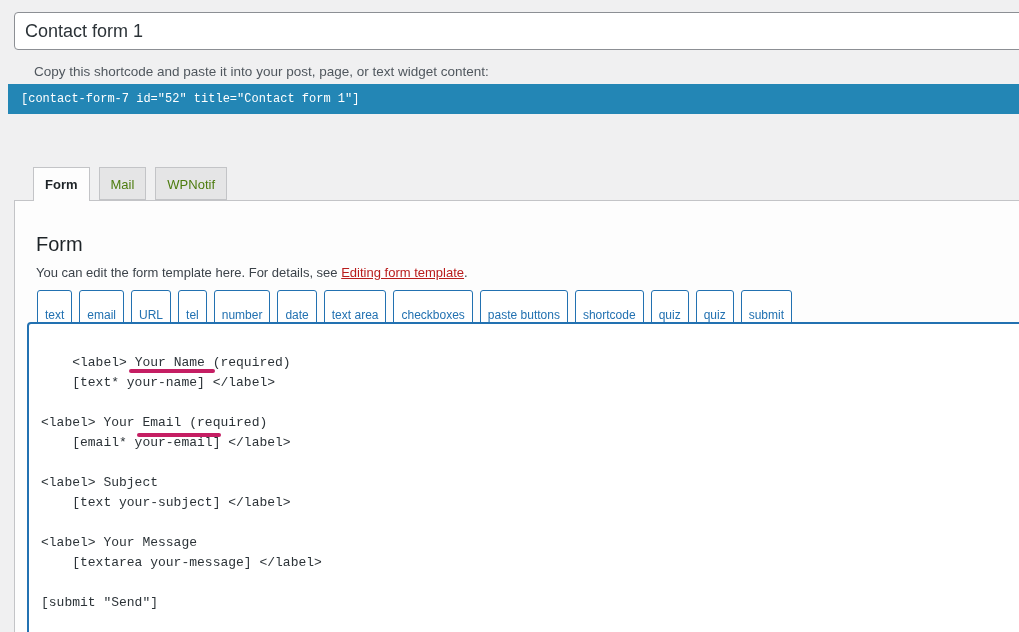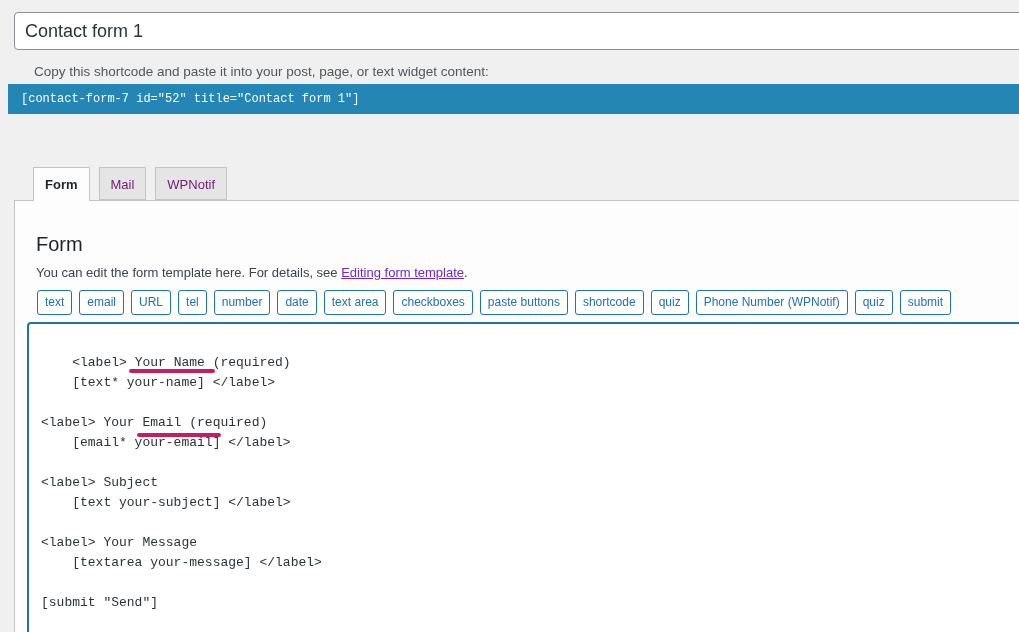--- a/index.html
+++ b/index.html
@@ -22,43 +22,43 @@
     position:absolute;left:8px;top:84px;width:1020px;height:30px;
     box-sizing:border-box;border:none;outline:none;
     background:#2386b5;color:#ffffff;
     font-family:"Liberation Mono","DejaVu Sans Mono",monospace;font-size:12px;
     padding:0 0 0 13px;
   }
   
   .tabs{position:absolute;left:33px;top:167px;display:flex;gap:9px;z-index:2;}
   .tab{
     height:33px;line-height:33px;padding:0 11px;background:#e5e5e6;
-    border:1px solid #c3c4c7;color:#701a75;font-size:13px;cursor:pointer;
+    border:1px solid #c3c4c7;color:#4d7c0f;font-size:13px;cursor:pointer;
     box-sizing:border-box;white-space:nowrap;text-decoration:none;
   }
   .tab.active{
     background:#fdfdfd;border-bottom:none;height:34px;
     font-weight:bold;color:#1d2327;
   }
   
   .panel{
     position:absolute;left:14px;top:200px;width:1020px;height:450px;
     background:#fdfdfd;border:1px solid #c3c4c7;z-index:1;box-sizing:border-box;
   }
   .panel-heading{
     position:absolute;left:21px;top:32px;margin:0;
     font-size:20px;font-weight:400;color:#1d2327;
   }
   .panel-desc{position:absolute;left:21px;top:64px;font-size:13px;color:#3c434a;}
-  .panel-desc a{color:#6d28d9;text-decoration:underline;cursor:pointer;}
+  .panel-desc a{color:#b91c1c;text-decoration:underline;cursor:pointer;}
   
   .tag-buttons{position:absolute;left:22px;top:89px;display:flex;gap:7px;white-space:nowrap;}
   .tag-button{
     font-family:"Liberation Sans",sans-serif;font-size:12px;line-height:17px;
-    padding:3px 7px;background:#ffffff;color:#2271b1;
+    padding:16px 7px;background:#ffffff;color:#2271b1;
     border:1px solid #2271b1;border-radius:3px;cursor:pointer;white-space:nowrap;
   }
   
   .editor{
     position:absolute;left:12px;top:121px;width:1008px;height:350px;
     box-sizing:border-box;border:2px solid #2271b1;border-radius:4px;
     background:#ffffff;
     font-family:"Liberation Mono","DejaVu Sans Mono",monospace;
     font-size:13px;line-height:20px;color:#2c3338;
     padding:9px 0 0 12px;white-space:pre;overflow:hidden;
@@ -115,21 +115,20 @@
 
 
       <button class="tag-button">checkboxes</button>
 
       <button class="tag-button">paste buttons</button>
 
       <button class="tag-button">shortcode</button>
 
       <button class="tag-button">quiz</button>
 
-      <button class="tag-button">Phone Number (WPNotif)</button>
 
       <button class="tag-button">quiz</button>
 
       <button class="tag-button">submit</button>
     </div>
 
   <div class="editor">
     <span>&lt;label&gt; Your Name (required)
     [text* your-name] &lt;/label&gt;
 

